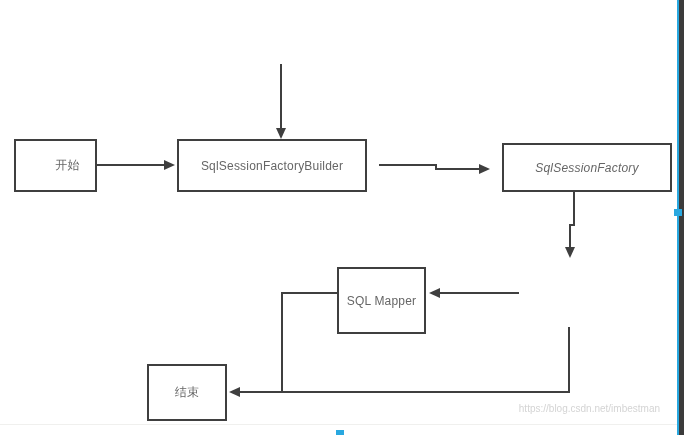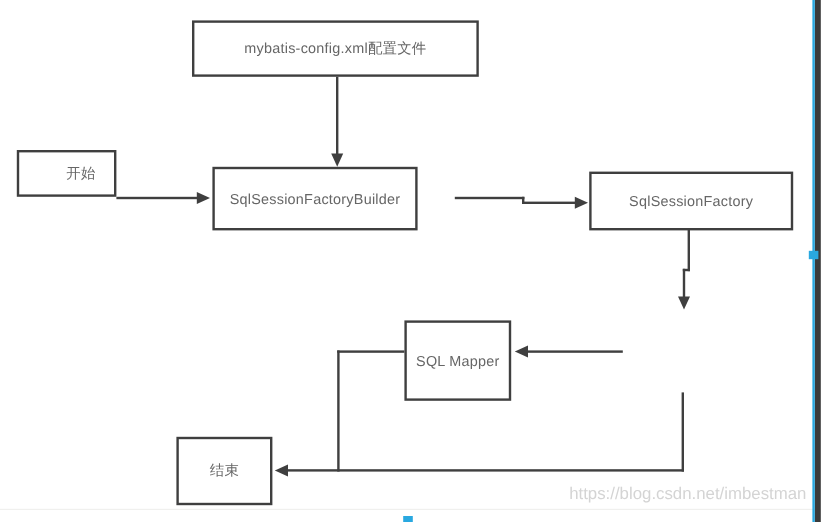--- a/index.html
+++ b/index.html
@@ -21,23 +21,23 @@
     border: 2px solid #3f3f3f;
     background: #ffffff;
     display: flex;
     align-items: center;
     justify-content: center;
     color: #666666;
     font-size: 12px;
     letter-spacing: 0.2px;
   }
   .n-config  { left: 160px; top: 17px;  width: 239px; height: 47px; }
-  .n-start   { left: 14px;  top: 125px; width: 83px;  height: 39px; padding-left: 24px; }
-  .n-builder { left: 177px; top: 139px; width: 171px; height: 53px; }
-  .n-factory { left: 491px; top: 143px; width: 170px; height: 49px; }
+  .n-start   { left: 14px;  top: 139px; width: 83px;  height: 53px; padding-left: 24px; }
+  .n-builder { left: 177px; top: 139px; width: 190px; height: 53px; }
+  .n-factory { left: 502px; top: 143px; width: 170px; height: 49px; font-style: italic; }
   .n-session { left: 519px; top: 259px; width: 105px; height: 69px; }
   .n-mapper  { left: 337px; top: 267px; width: 89px;  height: 67px; }
   .n-end     { left: 147px; top: 364px; width: 80px;  height: 57px; }
 
   
   .seg { position: absolute; background: #3f3f3f; }
   
   .s1  { left: 280px; top: 64px;  width: 2px;  height: 66px; }
   
   .s2  { left: 97px;  top: 164px; width: 68px; height: 2px; }
@@ -78,22 +78,22 @@
   .h1 { left: 276px; top: 128px; }  
   .h2 { left: 164px; top: 160px; }  
   .h3 { left: 479px; top: 164px; }  
   .h4 { left: 565px; top: 247px; }  
   .h5 { left: 429px; top: 288px; }  
   .h7 { left: 229px; top: 387px; }  
 
   
   .watermark {
     position: absolute;
-    right: 12px; top: 403px;
-    font-size: 14px;
+    right: 24px; top: 403px;
+    font-size: 10px;
     color: #d4d4d4;
     white-space: nowrap;
     z-index: 3;
   }
 
   
   .edge-strip {
     position: absolute;
     left: 679px; top: 0; width: 5px; height: 435px;
     background: #3b3b3b;
@@ -121,23 +121,20 @@
     position: absolute;
     left: 0; top: 424px; width: 684px; height: 1px;
     background: #f0f0ee;
   }
 </style>
 </head>
 <body>
 
 <div id="canvas">
 
-  <div class="node n-config">
-    <span>mybatis-config.xml配置文件</span>
-  </div>
   <div class="node n-start">
     <span>开始</span>
   </div>
   <div class="node n-builder">
     <span>SqlSessionFactoryBuilder</span>
   </div>
   <div class="node n-factory">
     <span>SqlSessionFactory</span>
   </div>
   <div class="node n-mapper">

